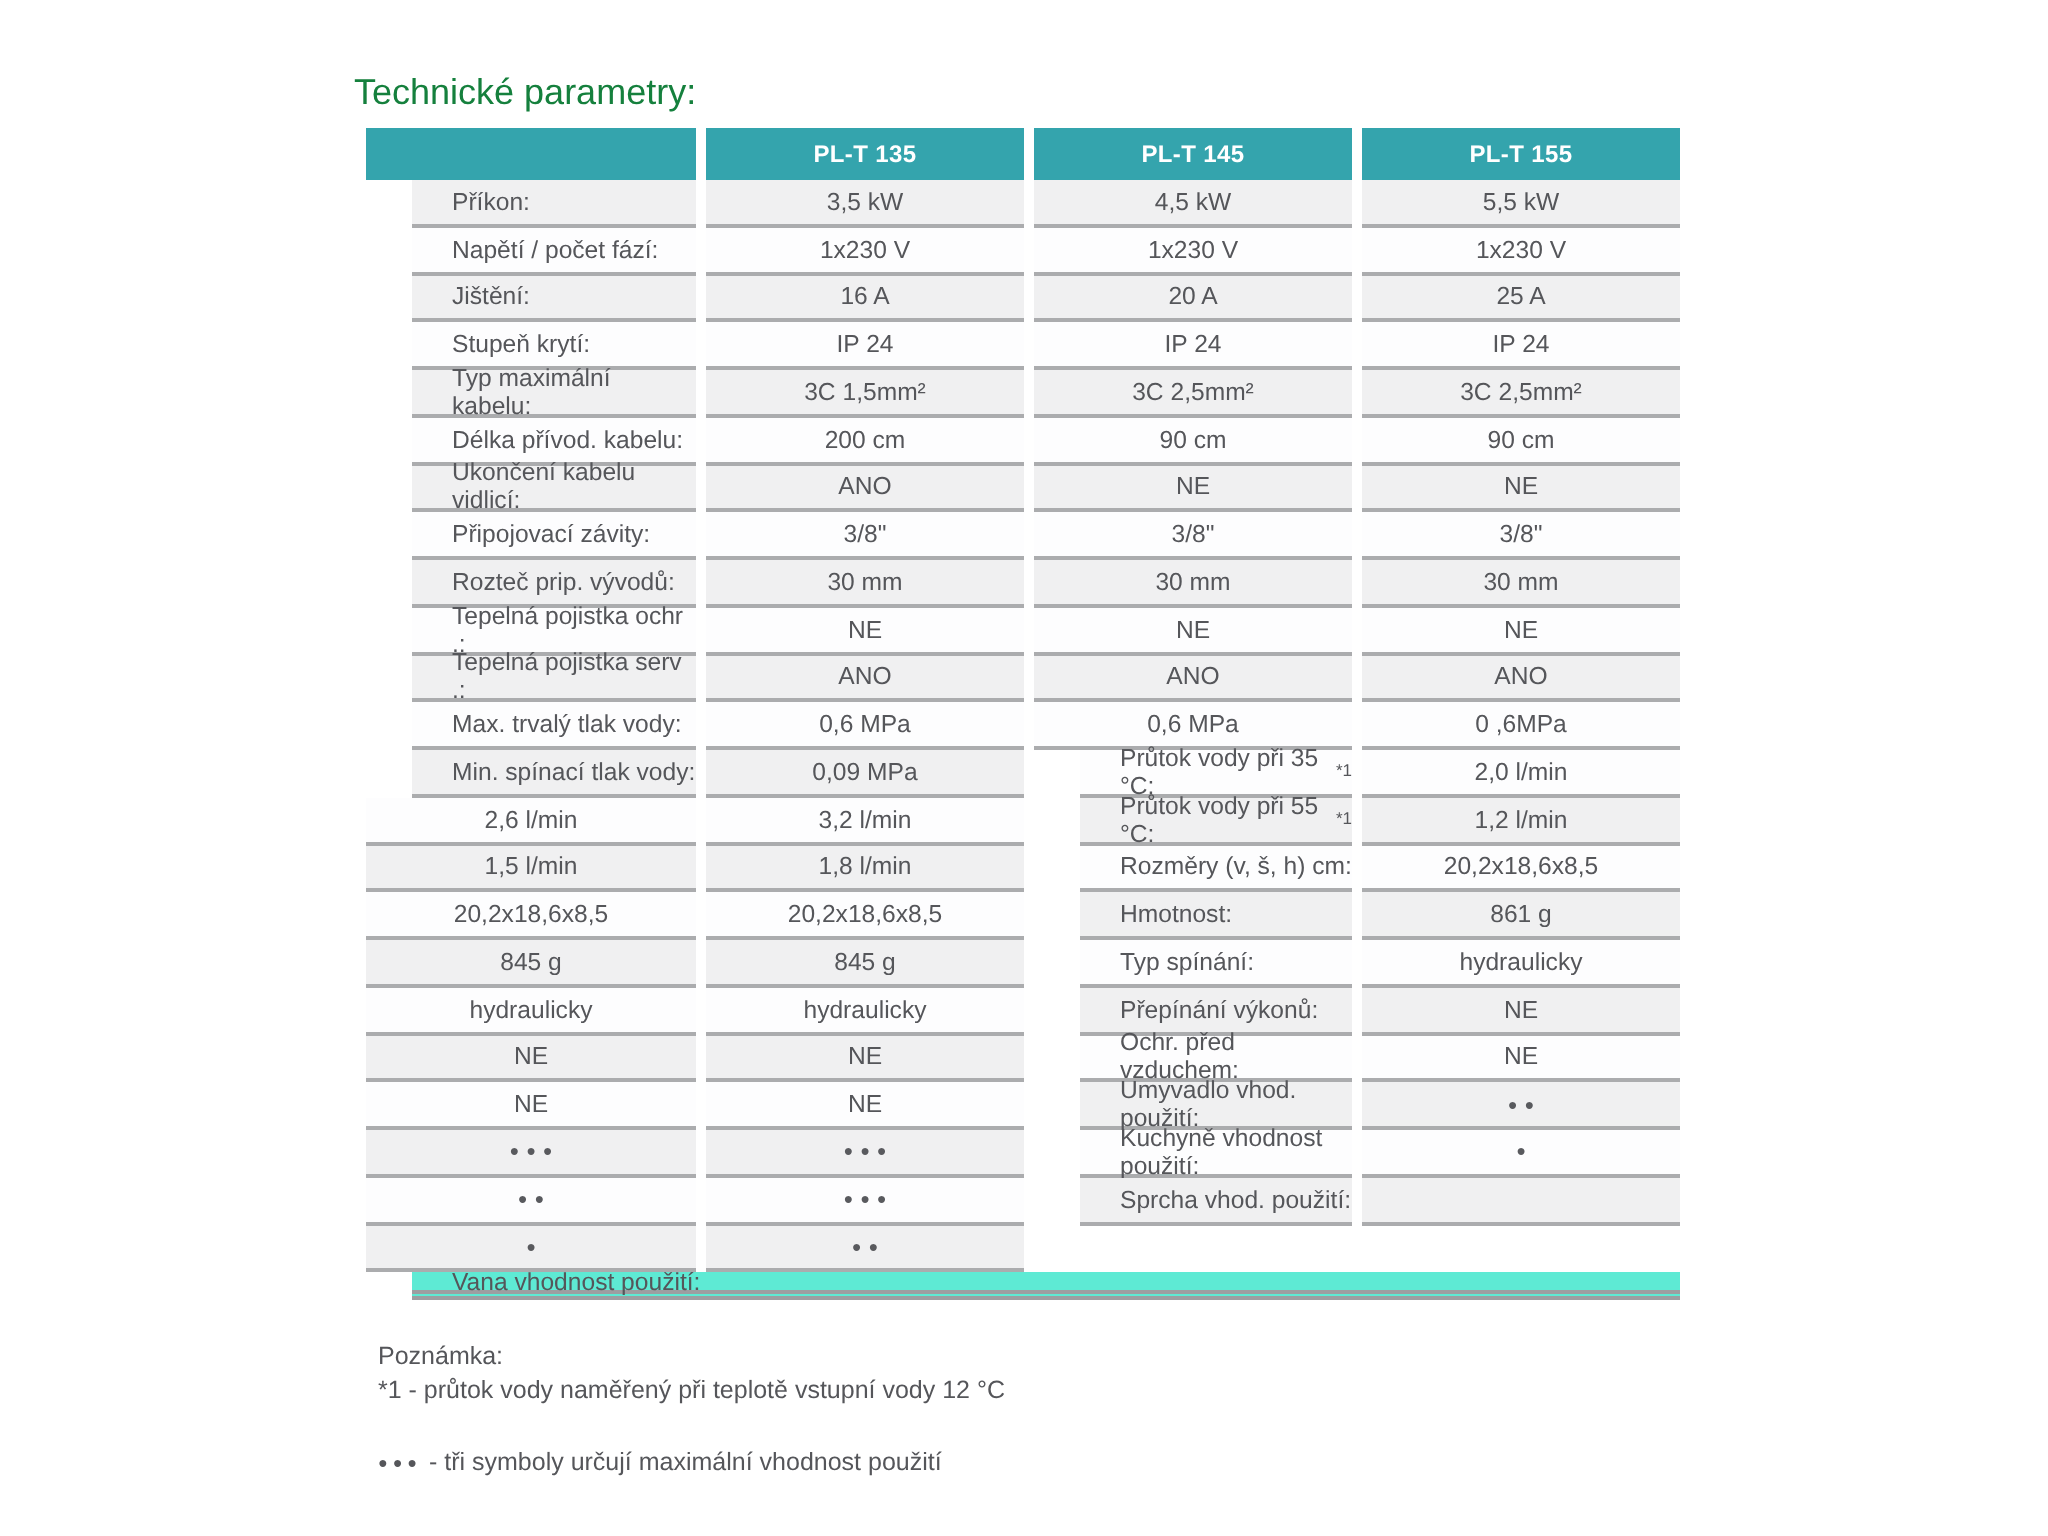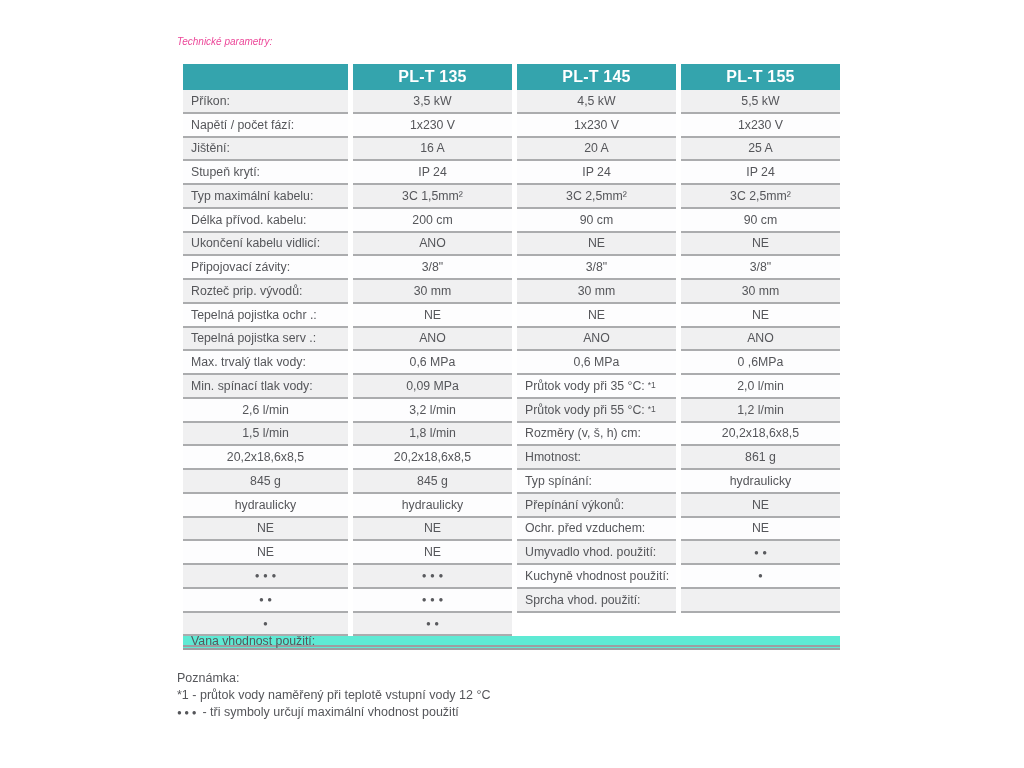--- a/index.html
+++ b/index.html
@@ -7,55 +7,55 @@
     width: 1024px; height: 768px;
     background: #ffffff;
     font-family: "Liberation Sans", sans-serif;
     color: #55565a;
     position: relative;
     overflow: hidden;
   }
   .page-title {
     position: absolute;
     left: 177px; top: 36px;
-    font-size: 10px;
-    color: #ec4899;
-    font-style: italic;
+    font-size: 18px;
+    color: #15803d;
   }
   .tech-table {
     position: absolute;
     left: 183px; top: 64px;
     width: 657px;
     display: grid;
     grid-template-columns: 165px 159px 159px 159px;
     column-gap: 5px;
   }
   .th {
     background: #34a4ad;
     height: 26px;
     color: #ffffff;
     font-weight: bold;
-    font-size: 16px;
+    font-size: 12px;
     display: flex;
     align-items: center;
     justify-content: center;
     letter-spacing: 0.2px;
   }
   .cell {
     height: 23.75px;
     border-bottom: 2px solid #abacae;
     background: #fdfdfe;
     display: flex;
     align-items: center;
     font-size: 12.3px;
   }
   .cell.shade { background: #f0f0f1; }
   .cell.label {
-    padding-left: 8px;
+    padding-left: 20px;
     justify-content: flex-start;
+    margin-left: 23px;
   }
   .cell.val { justify-content: center; }
   .cell.dots {
     font-size: 8px;
     letter-spacing: 3.5px;
     text-indent: 3.5px;
     color: #595a5e;
   }
   .cell.full {
     grid-column: 1 / -1;
@@ -65,26 +65,26 @@
   }
   sup.fnote {
     font-size: 8.5px;
     line-height: 0;
     margin-left: 3px;
     position: relative;
     top: -1px;
   }
   .footer {
     position: absolute;
-    left: 177px; top: 670px;
+    left: 189px; top: 670px;
     font-size: 12.5px;
     line-height: 17px;
     color: #55565a;
   }
-  .legend-line { }
+  .legend-line { margin-top: 19px; }
   .legend-dots {
     font-size: 8px;
     letter-spacing: 2.5px;
     position: relative;
     top: -1px;
   }
 </style>
 </head>
 <body>
 

